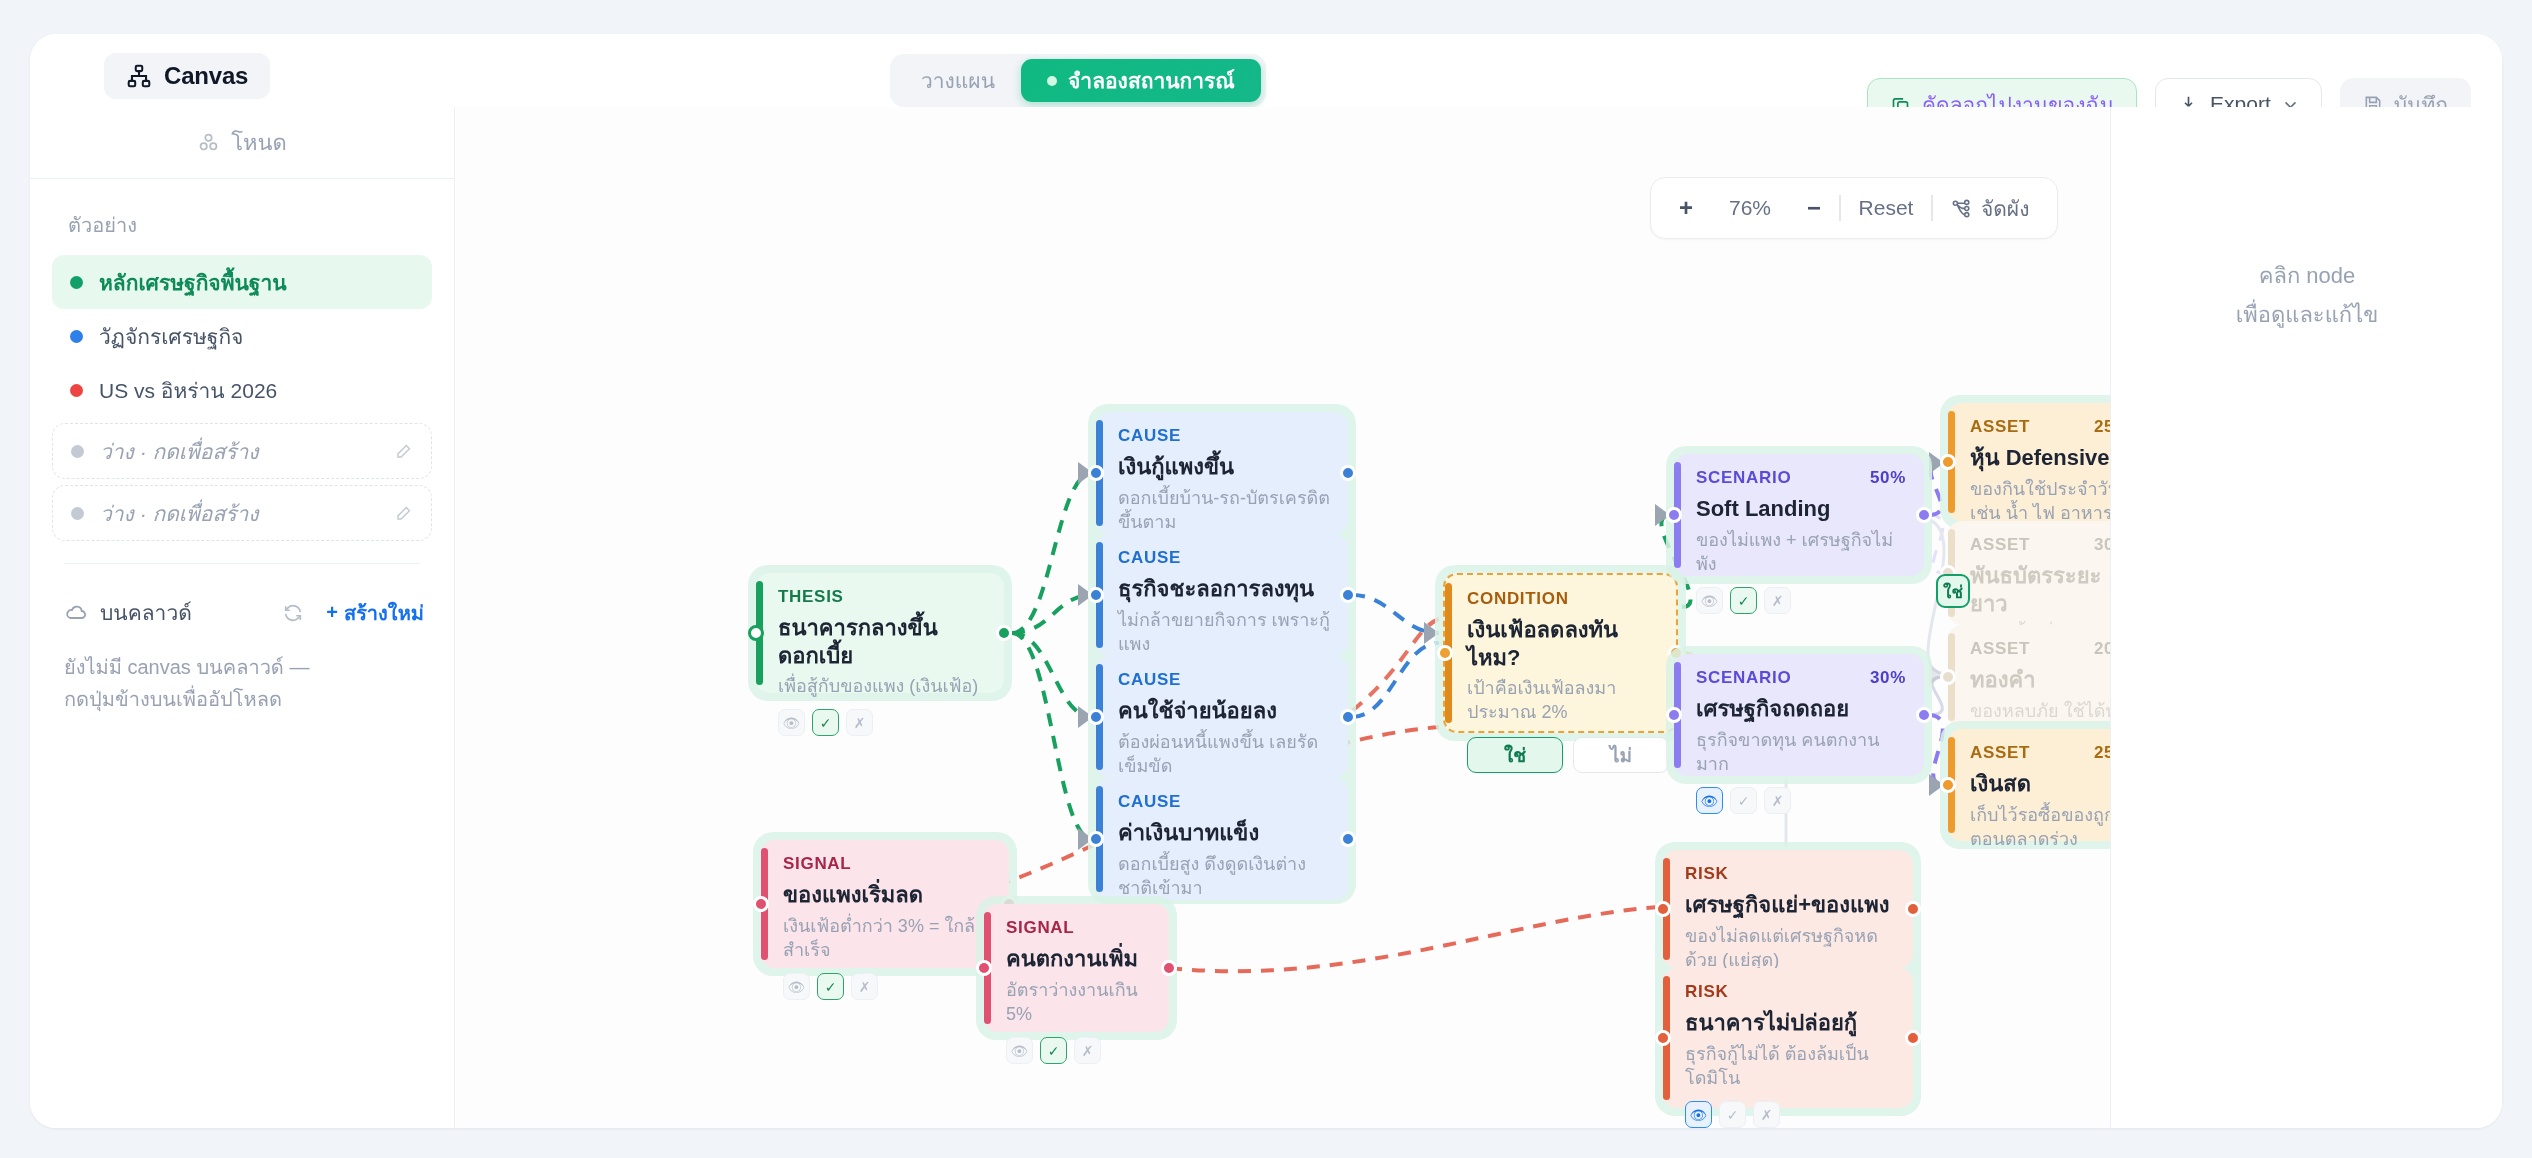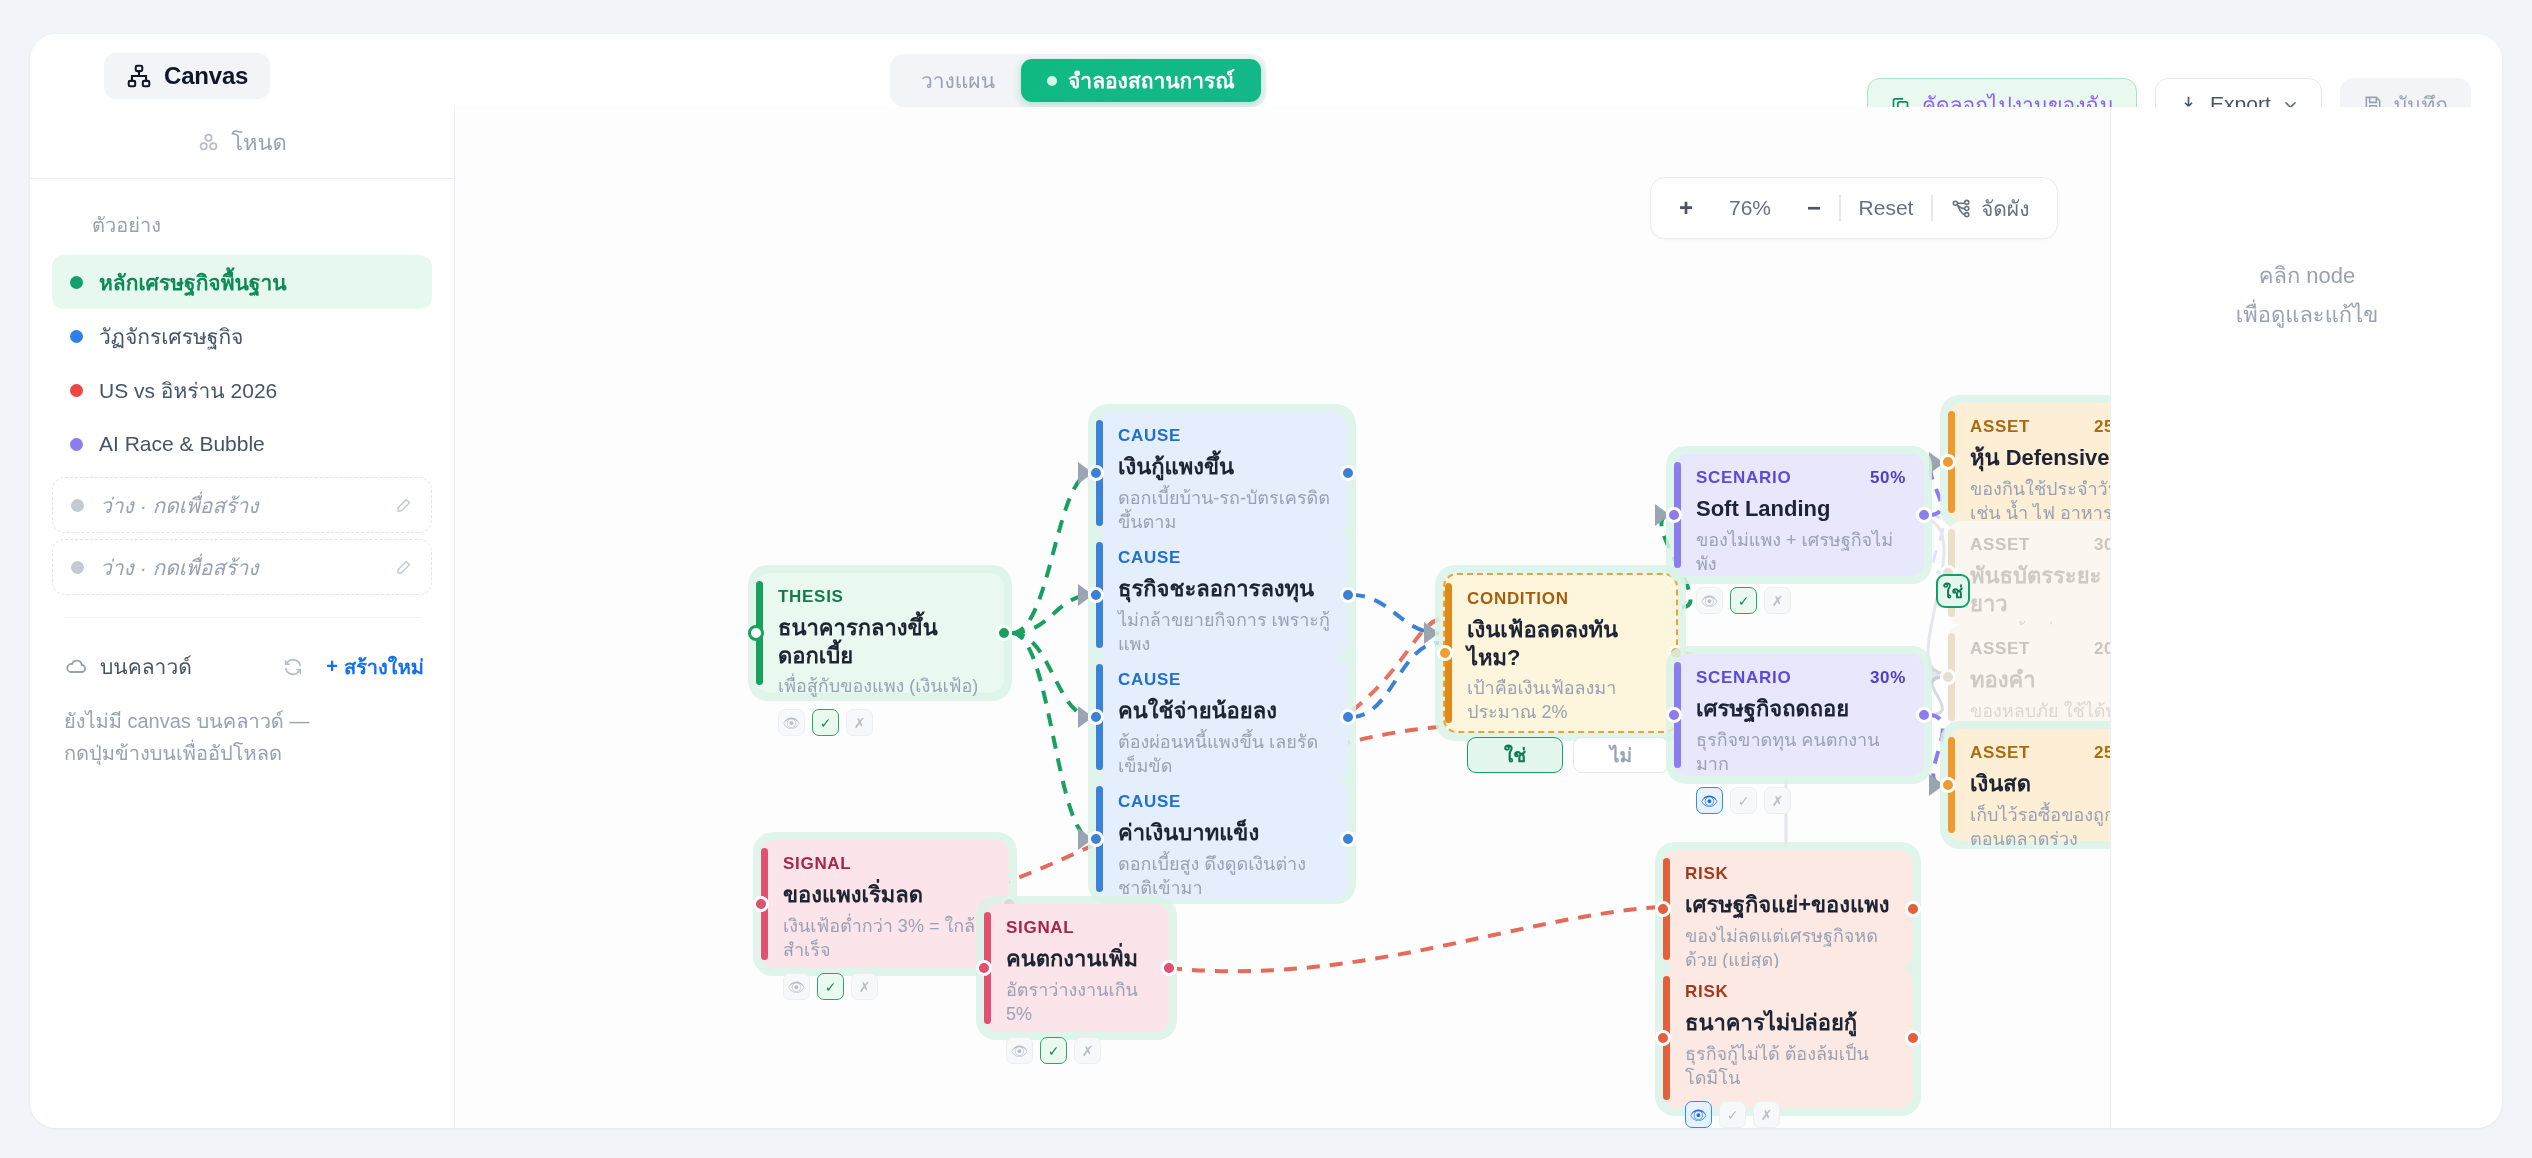--- a/index.html
+++ b/index.html
@@ -72,21 +72,21 @@
     flex:1; display:flex; align-items:center; justify-content:center; gap:11px;
     font-size:22px; color:#98a2b3; position:relative;
   }
   .tab.active { color:#0f9d63; font-weight:700; background:#f1fcf6; }
   .tab.active:after {
     content:""; position:absolute; left:0; right:0; bottom:-1.5px; height:4px; background:#10b981;
   }
   .tab + .tab { border-left:1.5px solid #eceff3; }
 
   .sec-label {
-    font-size:20px; color:#98a2b3; padding:30px 0 14px 38px;margin-left:24px;
+    font-size:20px; color:#98a2b3; padding:30px 0 14px 38px;
   }
   .nav-item {
     margin:0 22px; height:54px; border-radius:12px;
     display:flex; align-items:center; gap:16px; padding:0 18px;
     font-size:21px; color:#475467;
   }
   .nav-item.active { background:#e7f9ef; color:#0e8a57; font-weight:700; }
   .ndot { width:13px; height:13px; border-radius:50%; flex:0 0 auto; }
 
   .local-item {
@@ -320,24 +320,20 @@
       <span class="ndot" style="background:#12a06a"></span>
       <span>หลักเศรษฐกิจพื้นฐาน</span>
     </div>
     <div class="nav-item">
       <span class="ndot" style="background:#2e7fe8"></span>
       <span>วัฏจักรเศรษฐกิจ</span>
     </div>
     <div class="nav-item">
       <span class="ndot" style="background:#ef4444"></span>
       <span>US vs อิหร่าน 2026</span>
-    </div>
-    <div class="nav-item">
-      <span class="ndot" style="background:#8b7df0"></span>
-      <span>AI Race &amp; Bubble</span>
     </div>
 
 
     <div class="local-item">
       <span class="ndot"></span>
       <span>ว่าง · กดเพื่อสร้าง</span>
       <span class="pencil">
         <svg class="cv" width="19" height="19" viewBox="0 0 24 24" fill="none" stroke="#c3cad3" stroke-width="1.8">
           <path d="M15.5 4.5l4 4L9 19H5v-4z"></path>
         </svg>

